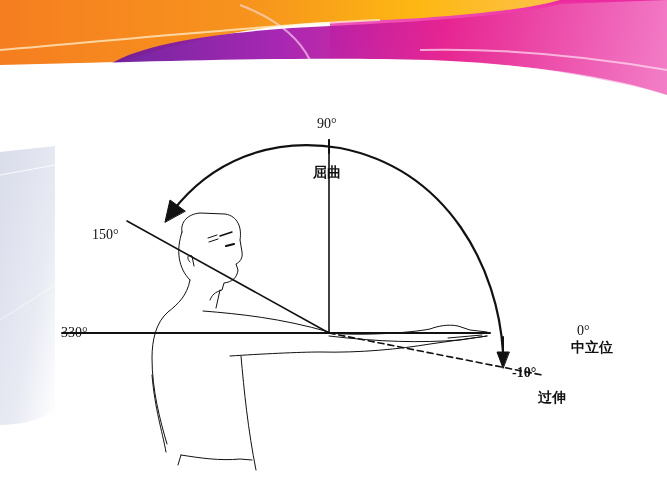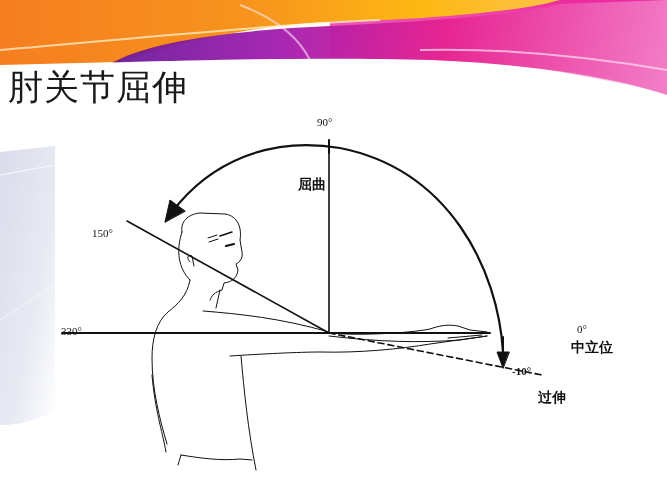--- a/index.html
+++ b/index.html
@@ -10,21 +10,21 @@
   }
   #slide { position: absolute; left: 0; top: 0; width: 667px; height: 500px; }
   #bg-svg { position: absolute; left: 0; top: 0; width: 667px; height: 500px; }
   .title {
     position: absolute; left: 8px; top: 70px;
     font-family: "DejaVu Serif", "Liberation Serif", serif;
     font-size: 35px; color: #1a1a1a; letter-spacing: 1px; font-weight: normal;
     line-height: 1;
   }
   .lbl {
-    position: absolute; color: #111; font-size: 11px; line-height: 1;
+    position: absolute; color: #111; font-size: 14px; line-height: 1;
     font-family: "Liberation Serif", "DejaVu Serif", serif;
     white-space: nowrap;
   }
   .lbl-cn {
     position: absolute; color: #111; font-size: 14px; font-weight: bold; line-height: 1;
     font-family: "DejaVu Sans", "Liberation Sans", sans-serif;
     white-space: nowrap;
   }
   #diagram-svg { position: absolute; left: 0; top: 0; width: 667px; height: 500px; }
 </style>
@@ -69,21 +69,20 @@
 
     <path d="M0 50 C120 40 260 25 380 20" stroke="#fff6d8" stroke-width="2" fill="none" opacity="0.7"></path>
     <path d="M240 5 C280 20 300 40 310 60" stroke="#ffe8f4" stroke-width="2" fill="none" opacity="0.6"></path>
     <path d="M420 50 C500 48 580 55 667 70" stroke="#ffe0f2" stroke-width="2" fill="none" opacity="0.7"></path>
 
     <path d="M0 152 L55 146 L55 410 C40 420 20 425 0 425 Z" fill="url(#gSide)"></path>
     <path d="M0 175 L55 165" stroke="#ffffff" stroke-width="1.2" opacity="0.8"></path>
     <path d="M0 320 L55 285" stroke="#ffffff" stroke-width="1" opacity="0.6"></path>
   </svg>
 
-  <div class="title">肘关节屈伸</div>
 
   <svg id="diagram-svg" viewBox="0 0 667 500" xmlns="http://www.w3.org/2000/svg">
     <g stroke="#111" fill="none" stroke-linecap="round" stroke-linejoin="round">
 
       <line x1="62" y1="333" x2="490" y2="333" stroke-width="2"></line>
 
       <line x1="329" y1="140" x2="329" y2="333" stroke-width="1.6"></line>
 
       <line x1="127" y1="221" x2="329" y2="333" stroke-width="1.6"></line>
 
@@ -122,21 +121,21 @@
       <path d="M230 356 C260 354 300 352 320 352 C360 353 400 349 430 344 L487 336"></path>
 
       <path d="M241 356 C244 390 248 430 256 470"></path>
 
       <path d="M181 455 C200 458 220 461 240 459 L252 460"></path>
       <path d="M178 465 L181 455"></path>
     </g>
   </svg>
 
   <div class="lbl" style="left:317px; top:117px;">90°</div>
-  <div class="lbl-cn" style="left:298px; top:165px;margin-top:12px;">屈曲</div>
+  <div class="lbl-cn" style="left:313px; top:165px;">屈曲</div>
   <div class="lbl" style="left:92px; top:204px;margin-top:24px;">150°</div>
   <div class="lbl" style="left:61px; top:326px;">330°</div>
   <div class="lbl" style="left:577px; top:324px;">0°</div>
   <div class="lbl-cn" style="left:571px; top:340px;">中立位</div>
   <div class="lbl" style="left:512px; top:366px;font-weight:bold;">-10°</div>
   <div class="lbl-cn" style="left:538px; top:390px;text-align:right;">过伸</div>
 
 </div>
 
 </body></html>

